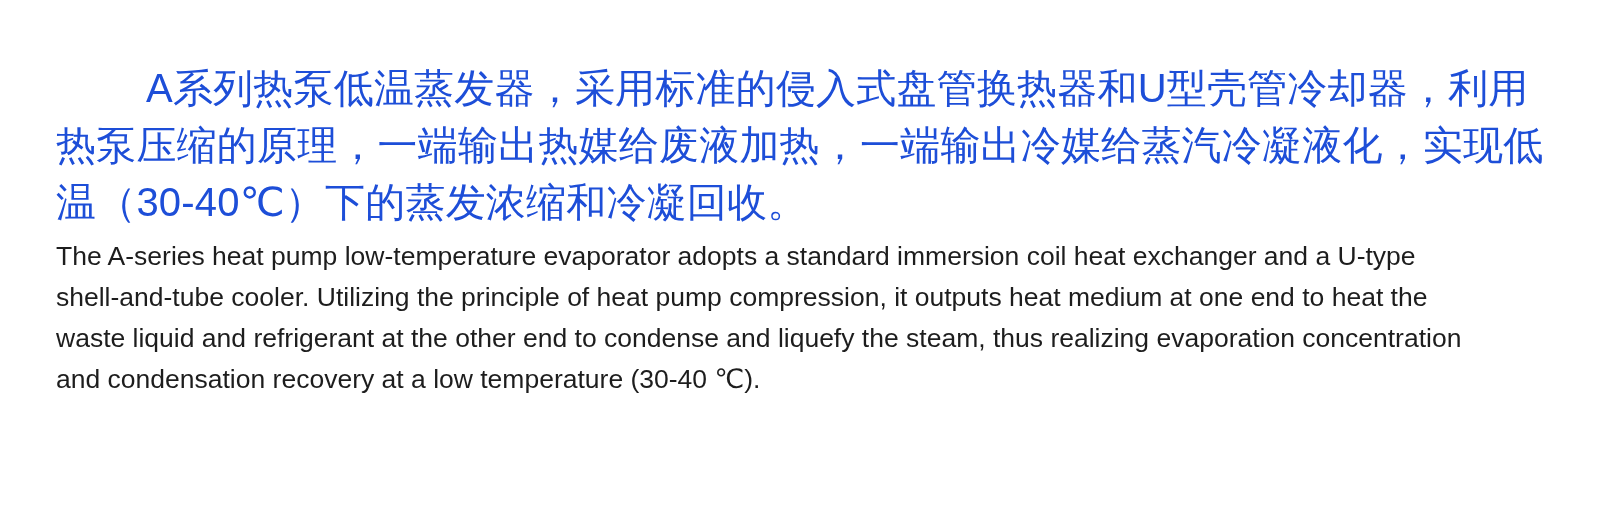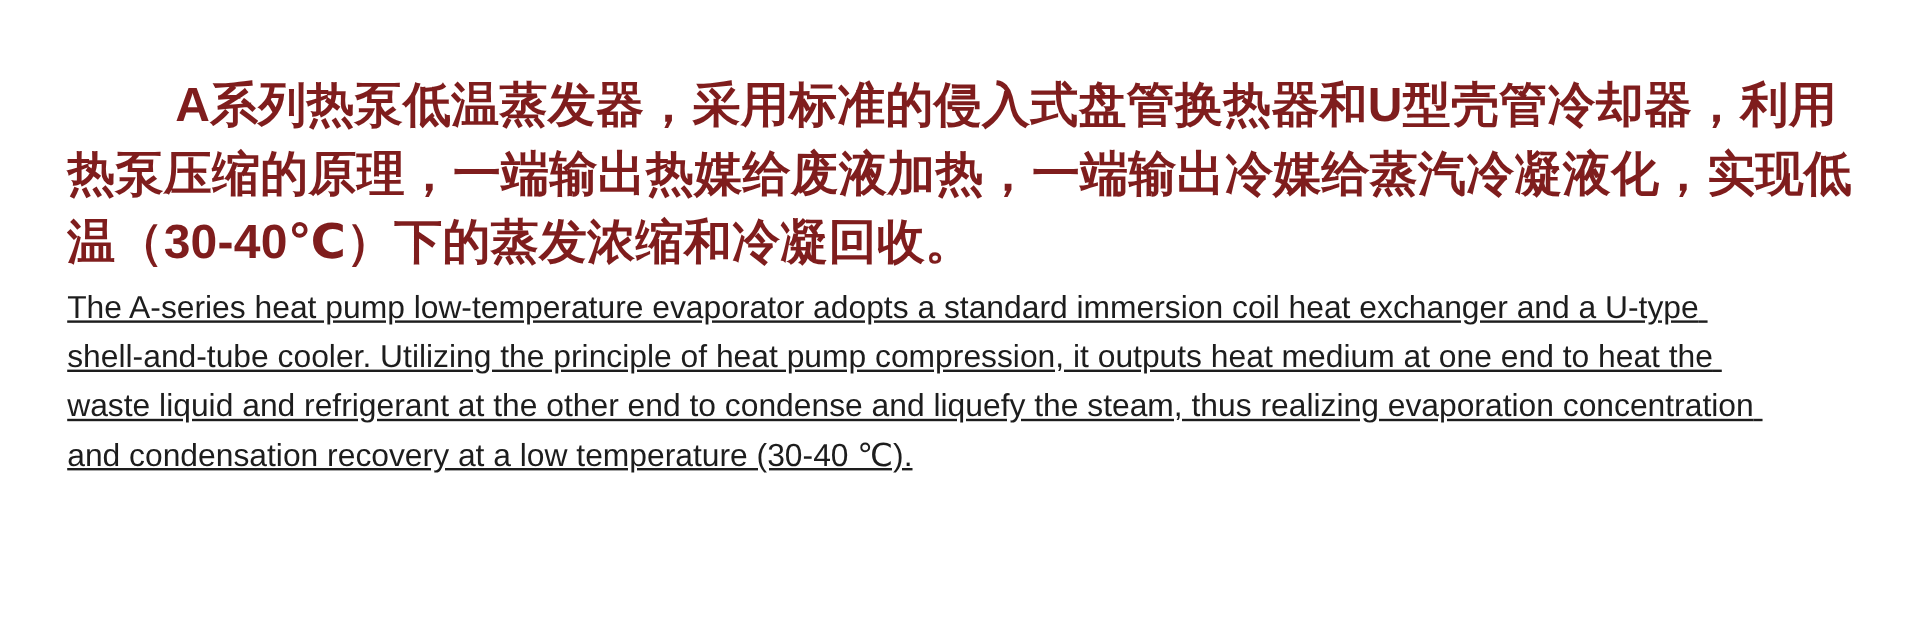--- a/index.html
+++ b/index.html
@@ -18,41 +18,40 @@
     position: relative;
     width: 1600px;
     height: 517px;
     box-sizing: border-box;
     padding: 60px 56px 0 56px;
   }
   .cn-block {
     font-size: 40px;
     line-height: 1.42;
     letter-spacing: 0.2px;
-    color: #7f1d1d;
-    font-weight: 700;
+    color: #1d4ed8;
+    font-weight: 400;
     text-align: left;
     white-space: pre-wrap;
     margin: 0 0 6px 0;
     max-width: 1500px;
   }
   .cn-block .indent {
     display: inline-block;
     width: 90px;
   }
   .en-block {
     margin: 0 0 0 0;
     font-size: 26.5px;
     line-height: 1.54;
     color: #1d1d1d;
     font-weight: 400;
     max-width: 1430px;
     text-align: left;
     white-space: pre-wrap;
-    text-decoration: underline;
   }
 </style>
 </head>
 <body>
 
 <div class="page">
 
   <p class="cn-block"><span class="indent"></span><span>A系列热泵低温蒸发器，采用标准的侵入式盘管换热器和U型壳管冷却器，利用热泵压缩的原理，一端输出热媒给废液加热，一端输出冷媒给蒸汽冷凝液化，实现低温（30-40℃）下的蒸发浓缩和冷凝回收。</span></p>
 
   <p class="en-block">The A-series heat pump low-temperature evaporator adopts a standard immersion coil heat exchanger and a U-type shell-and-tube cooler. Utilizing the principle of heat pump compression, it outputs heat medium at one end to heat the waste liquid and refrigerant at the other end to condense and liquefy the steam, thus realizing evaporation concentration and condensation recovery at a low temperature (30-40 ℃).</p>

